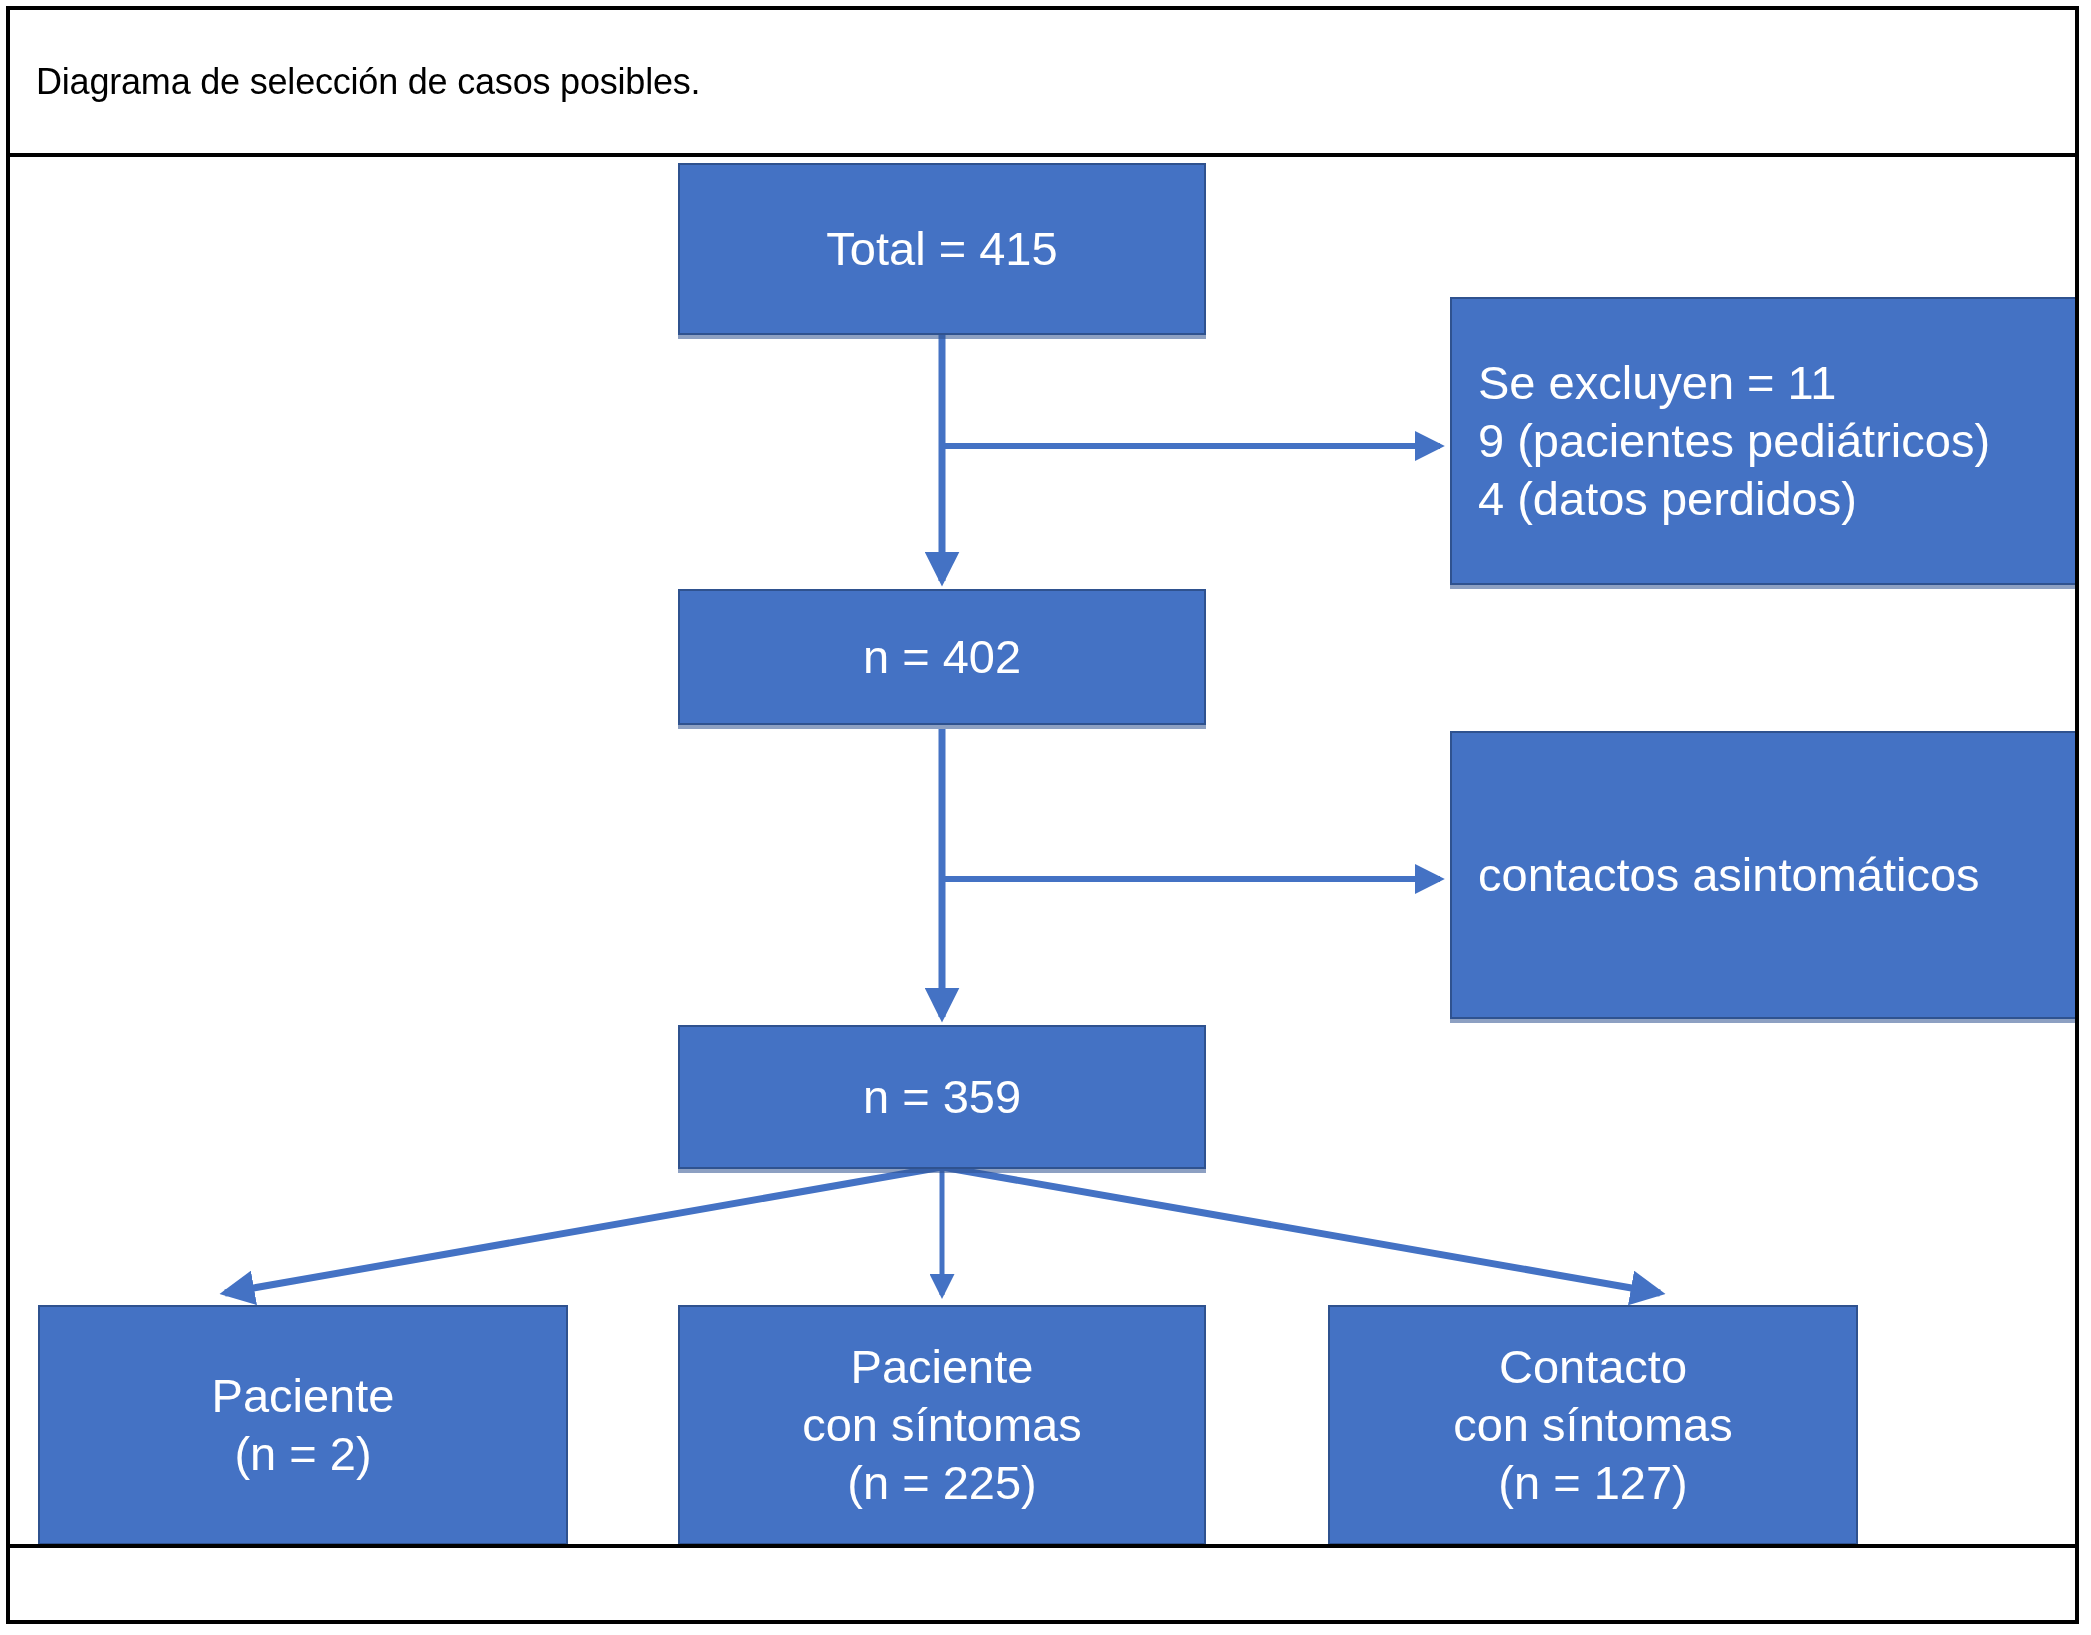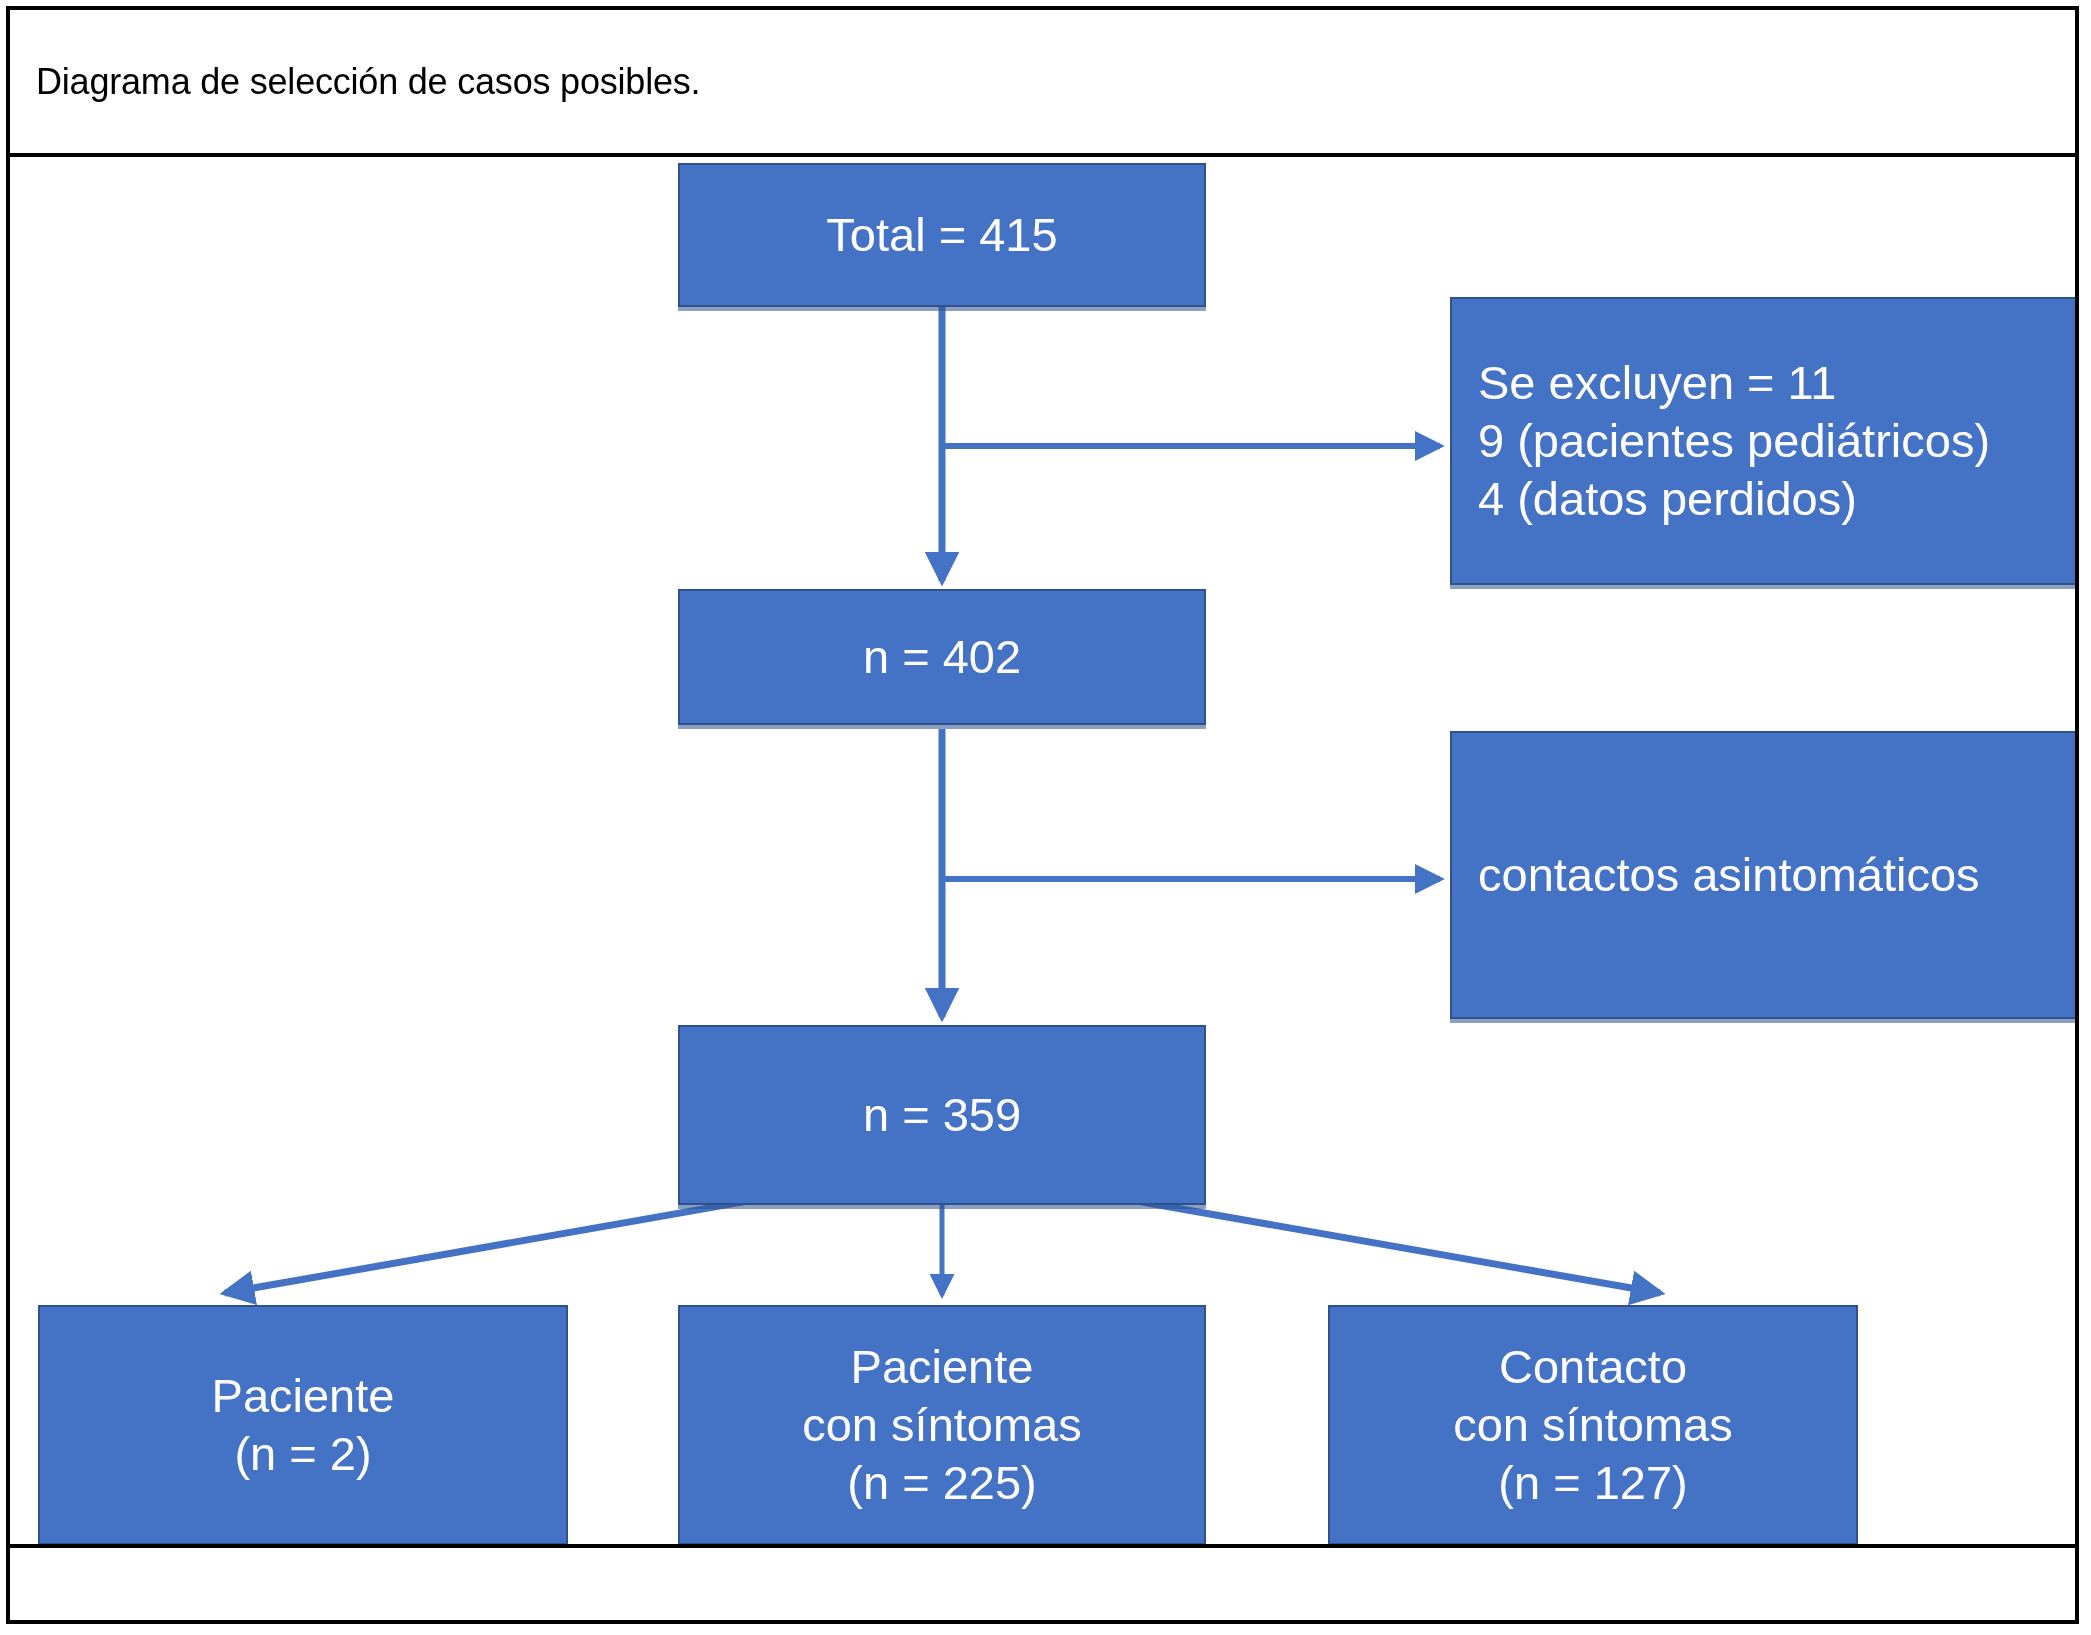--- a/index.html
+++ b/index.html
@@ -82,23 +82,23 @@
 
   .node.left-align {
     align-items: flex-start;
     text-align: left;
     padding-left: 26px;
   }
 
   .node .line { display: block; white-space: nowrap; }
 
   
-  #node-total      { left: 668px;  top: 6px;    width: 528px; height: 144px; }
+  #node-total      { left: 668px;  top: 6px;    width: 528px; height: 172px; }
   #node-n402       { left: 668px;  top: 432px;  width: 528px; height: 136px; }
-  #node-n359       { left: 668px;  top: 868px;  width: 528px; height: 180px; }
+  #node-n359       { left: 668px;  top: 868px;  width: 528px; height: 144px; }
   #node-excl-1     { left: 1440px; top: 140px;  width: 650px; height: 288px; }
   #node-excl-2     { left: 1440px; top: 574px;  width: 650px; height: 288px; }
   #node-pneumonia  { left: 28px;   top: 1148px; width: 530px; height: 240px; }
   #node-sympt-pat  { left: 668px;  top: 1148px; width: 528px; height: 240px; }
   #node-sympt-cont { left: 1318px; top: 1148px; width: 530px; height: 240px; justify-content: center; }
 
   #connector-layer {
     position: absolute;
     left: 0; top: 0;
     width: 2073px;

